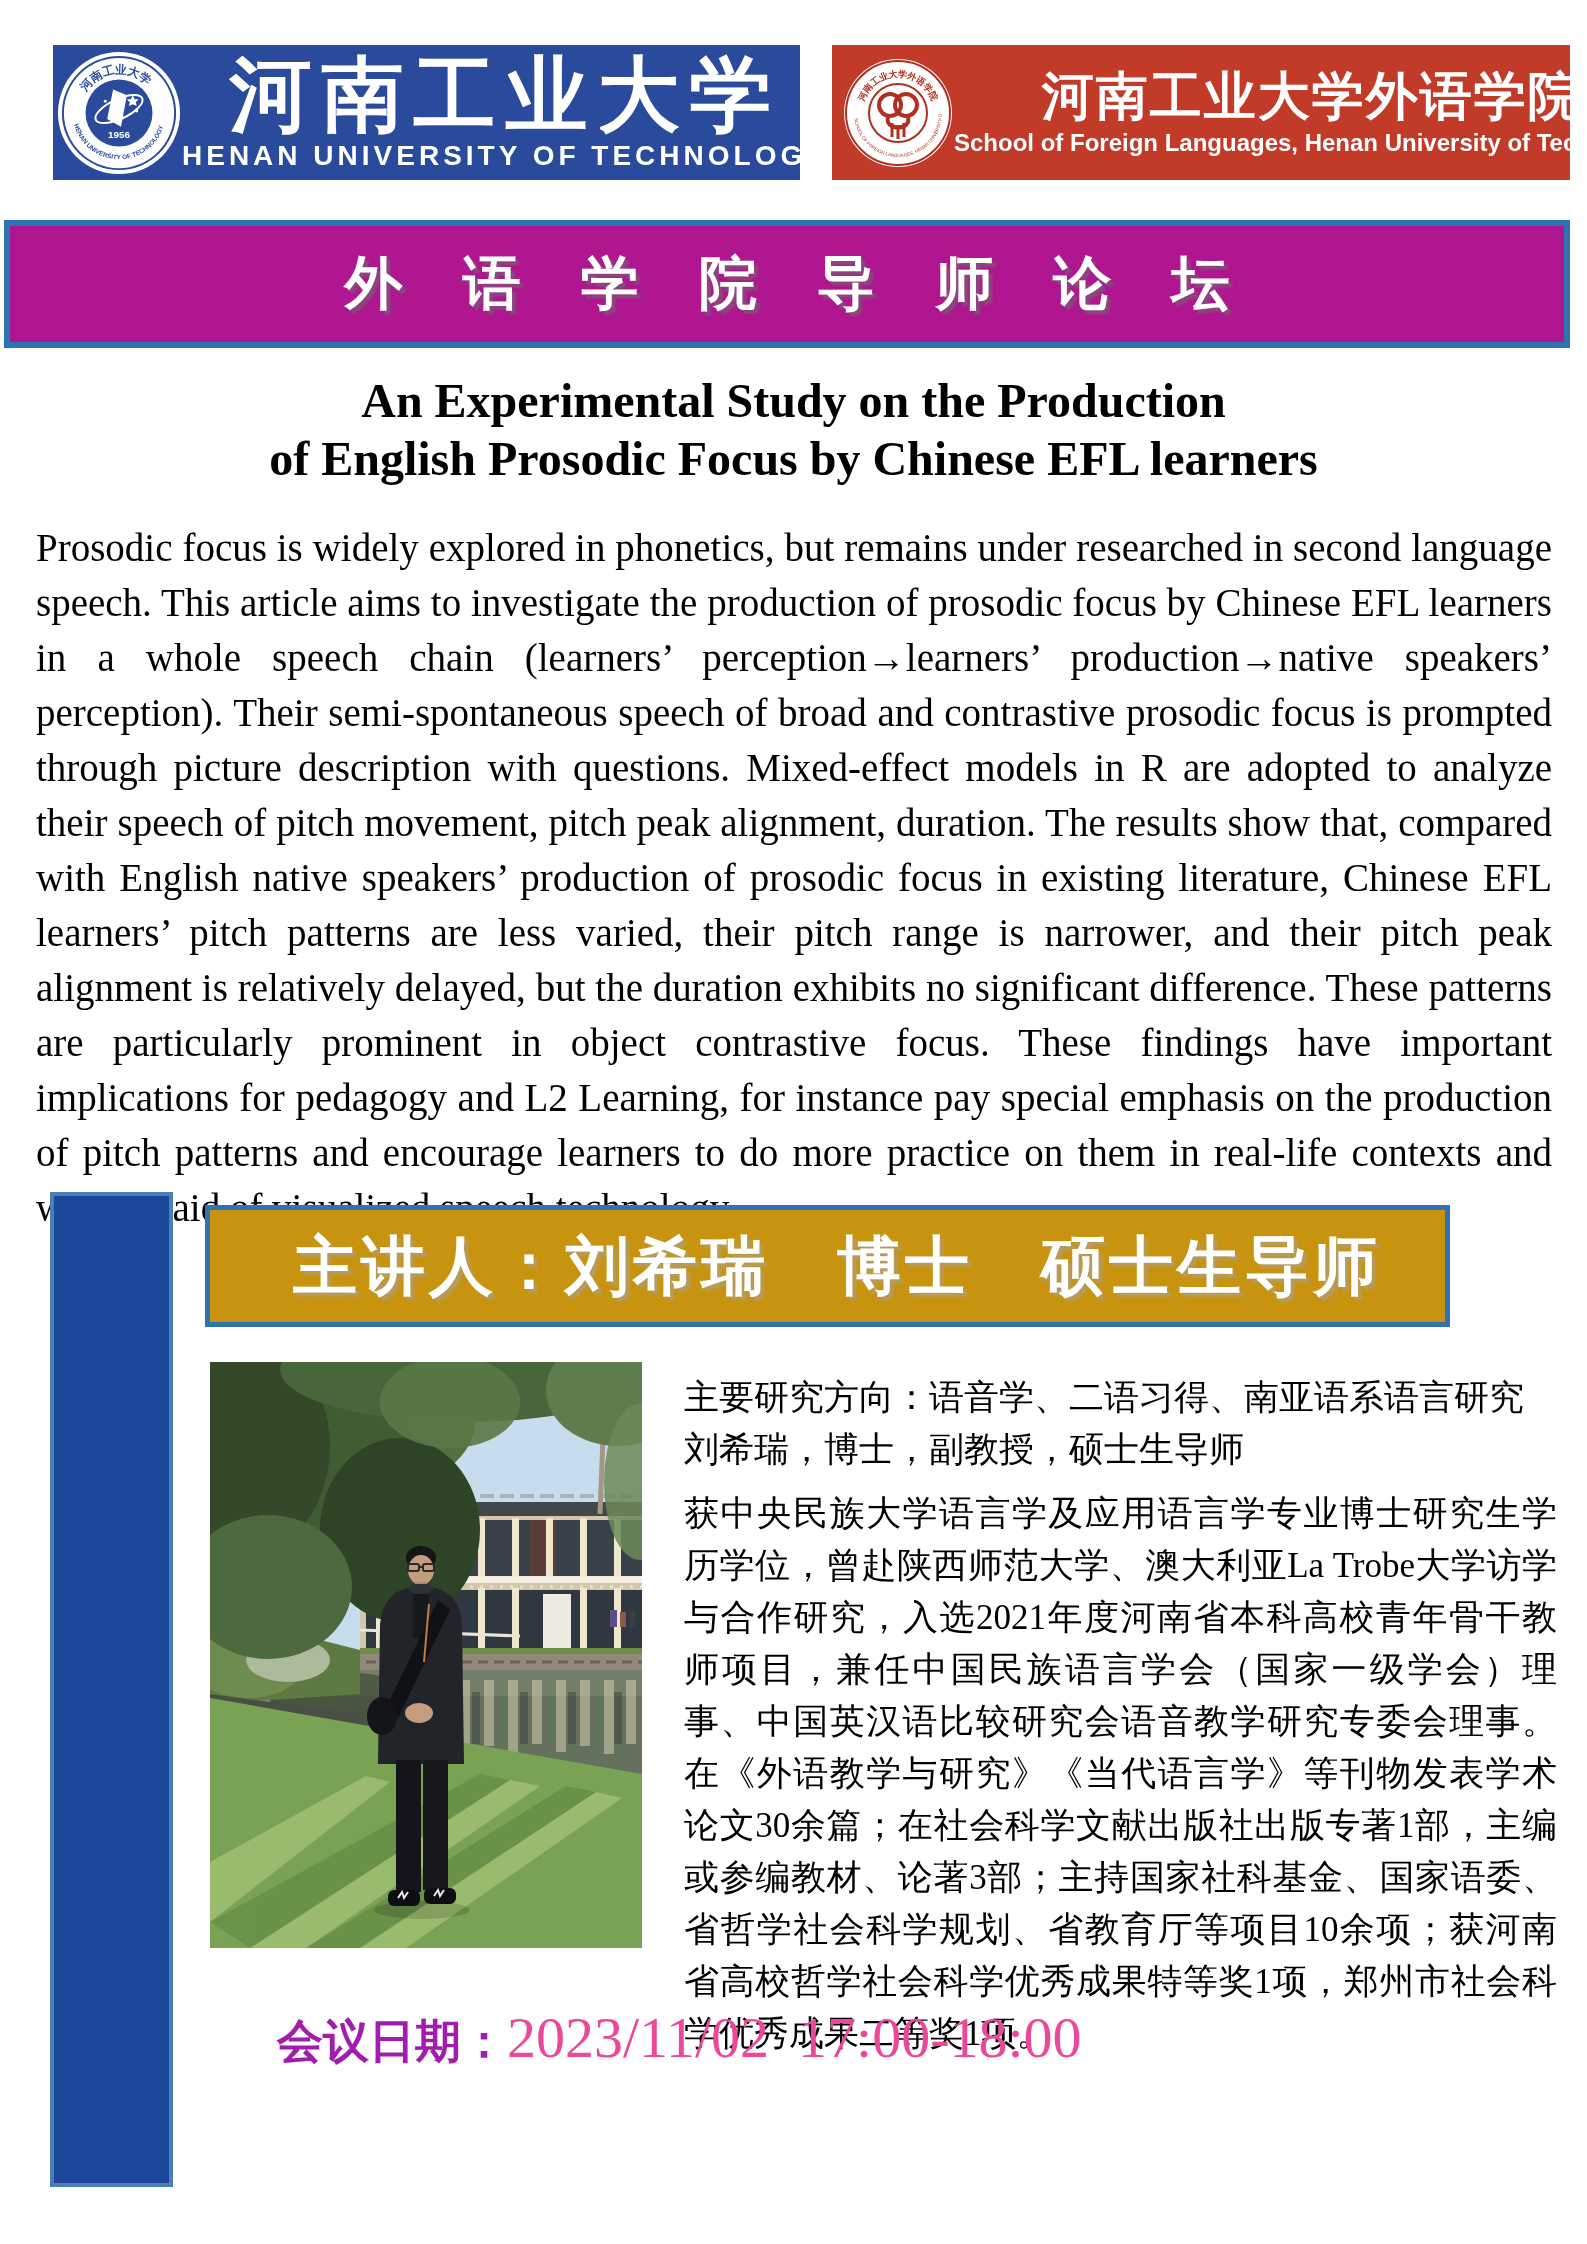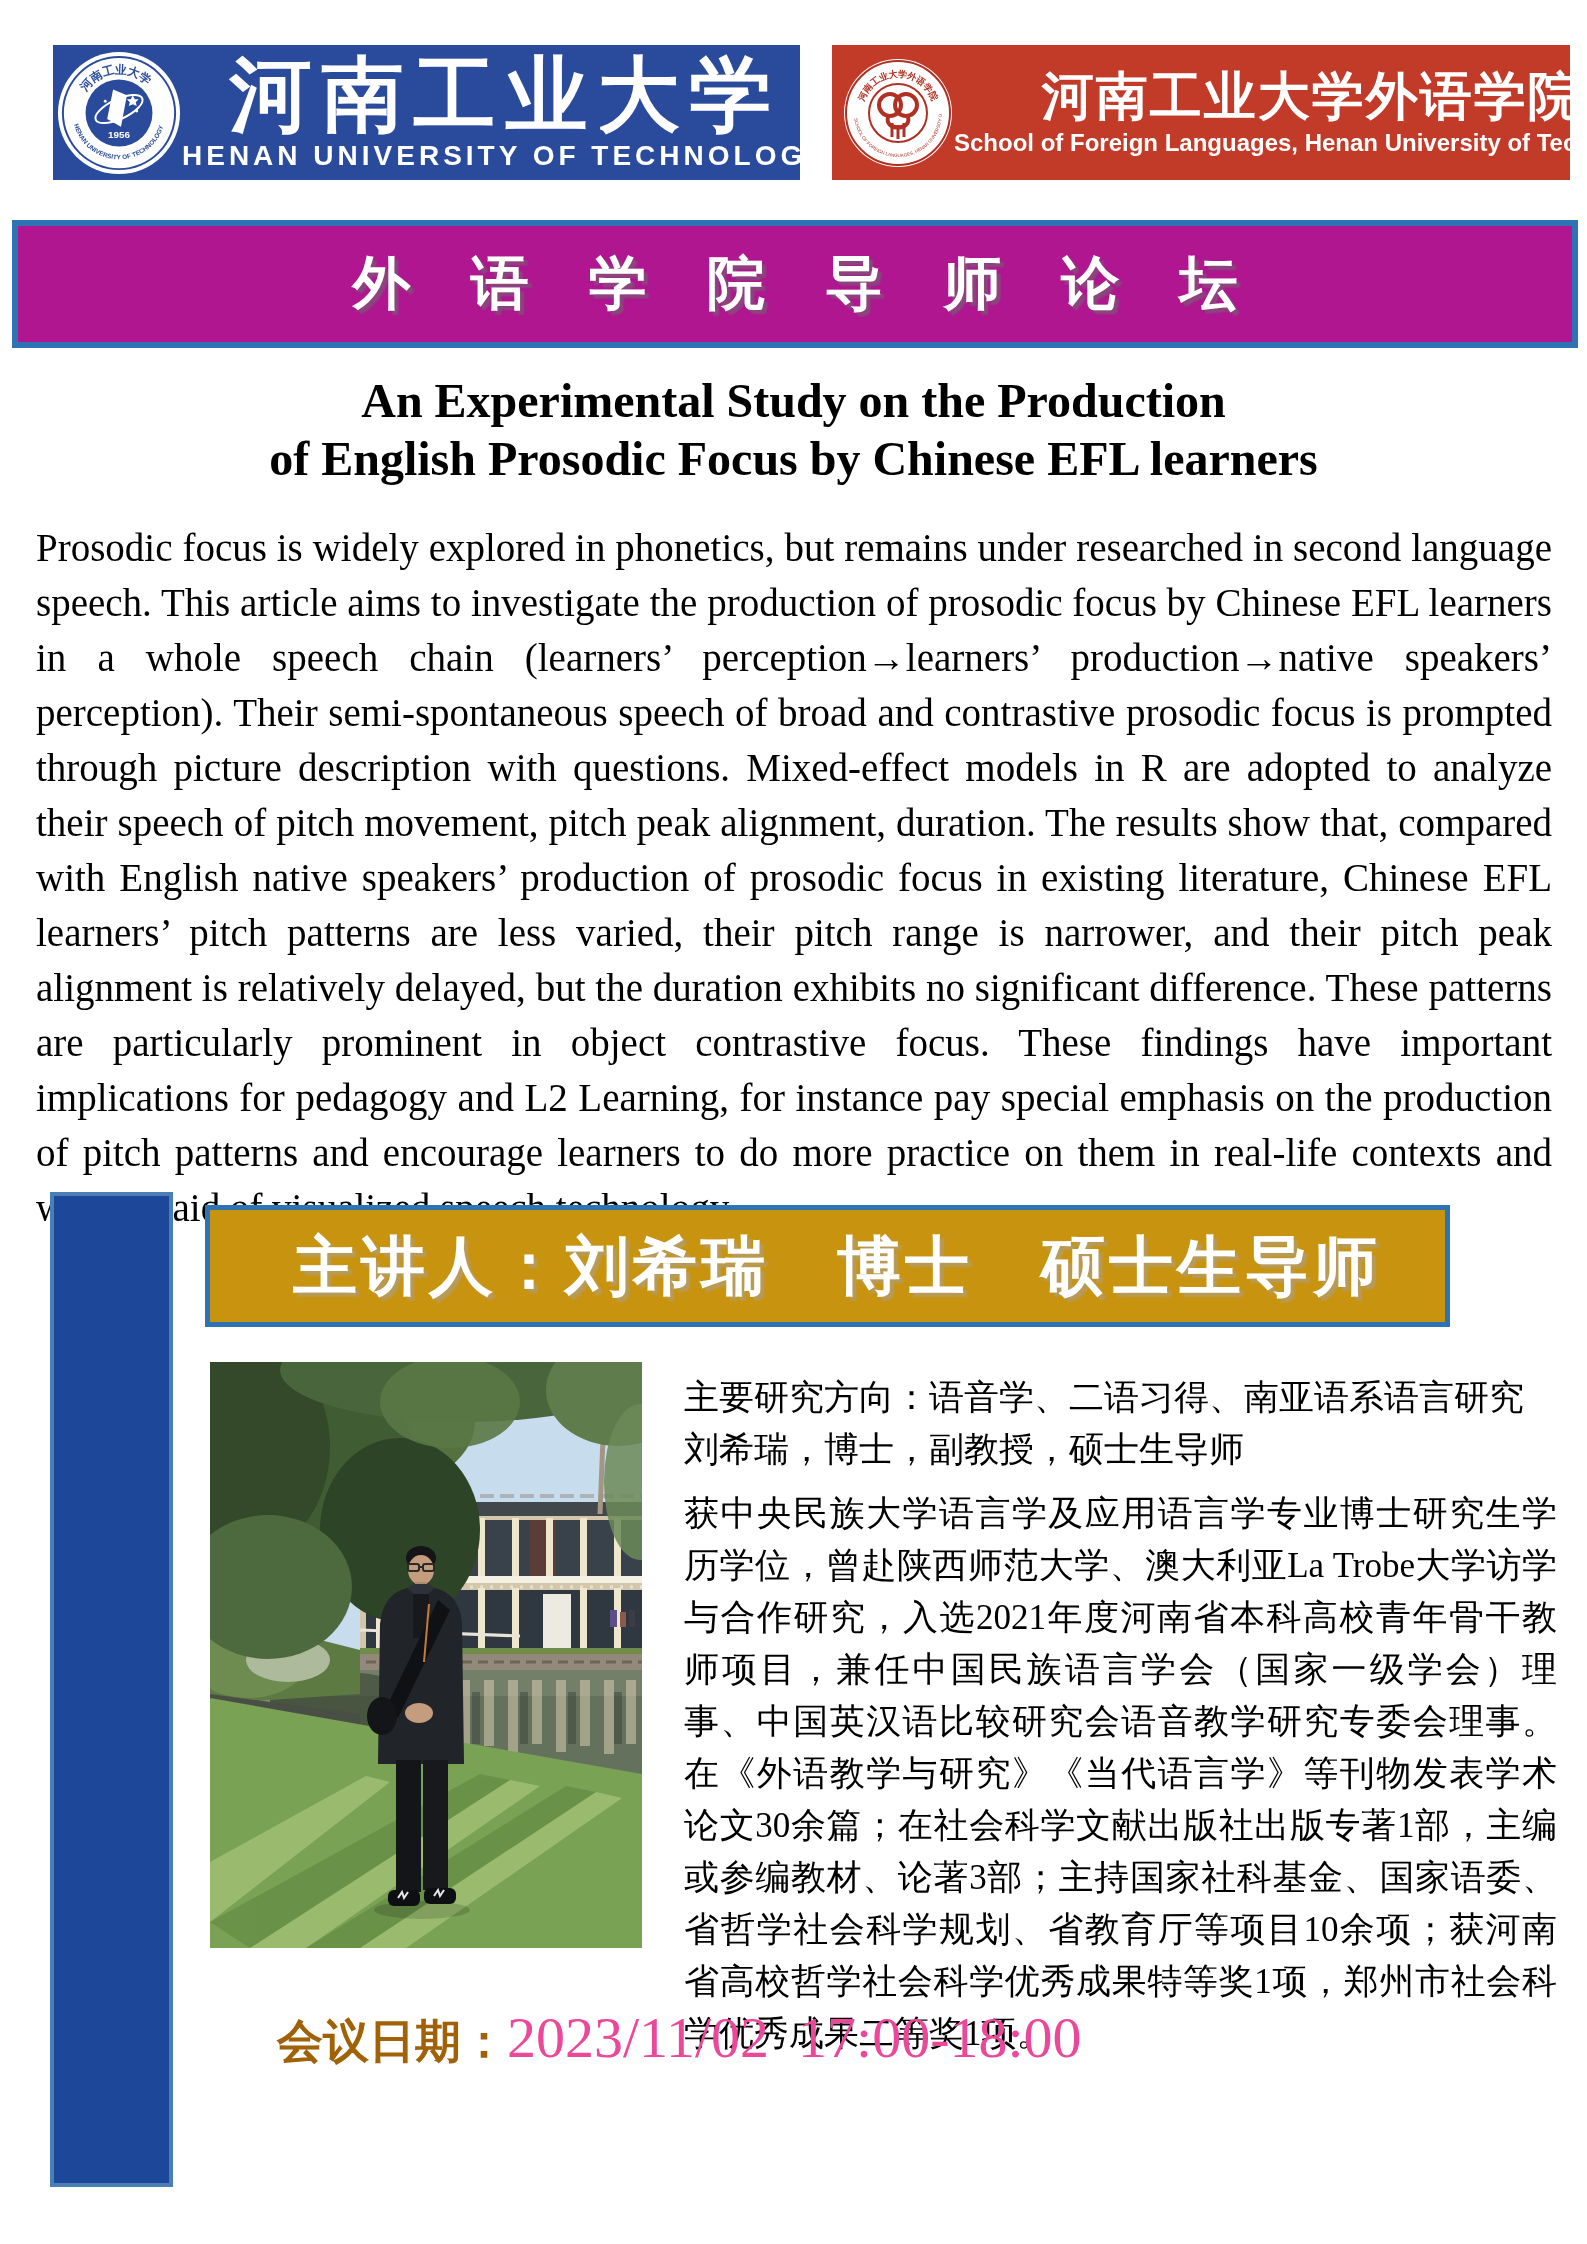--- a/index.html
+++ b/index.html
@@ -19,21 +19,21 @@
   .logo-sfl{position:absolute;left:832px;top:45px;width:738px;height:135px;background:#C23A28;
             display:flex;align-items:center;}
   .logo-sfl .seal{width:112px;height:112px;margin-left:10px;flex:0 0 auto;}
   .sfl-text{flex:1;height:100%;display:flex;flex-direction:column;align-items:center;justify-content:center;color:#fff;}
   .sfl-cn{font-weight:bold;font-size:52px;line-height:56px;letter-spacing:2px;white-space:nowrap;
           font-family:"Liberation Serif", serif;}
   .sfl-en{font-weight:bold;font-size:24px;white-space:nowrap;margin-top:4px;letter-spacing:0;
           font-family:"Liberation Sans", sans-serif;}
 
   
-  .forum-banner{position:absolute;left:12px;top:220px;width:1554px;height:116px;background:#AF1690;
+  .forum-banner{position:absolute;left:4px;top:220px;width:1554px;height:116px;background:#AF1690;
                 border:6px solid #2E74B5;display:flex;align-items:center;justify-content:center;}
   .forum-banner-text{color:#fff;font-weight:bold;font-size:58px;letter-spacing:22px;text-indent:22px;
                      font-family:"Liberation Sans", sans-serif;white-space:nowrap;
                      text-shadow:4px 4px 2px rgba(110,110,110,.55);}
 
   
   .talk-title{position:absolute;left:0;top:372px;width:1587px;text-align:center;color:#000;
               font-weight:bold;font-size:48px;line-height:58px;font-family:"Liberation Serif", serif;}
   .abstract{position:absolute;left:36px;top:520px;width:1516px;color:#000;
             font-size:39px;line-height:55px;text-align:justify;font-family:"Liberation Serif", serif;}
@@ -56,21 +56,21 @@
   
   .bio{position:absolute;left:684px;top:1372px;width:873px;color:#000;
        font-size:35px;line-height:52px;font-family:"Liberation Serif", serif;}
   .bio p{margin:0;}
   .bio .wrap{text-align:justify;margin-top:12px;}
 
   
   .meeting-line{position:absolute;left:277px;white-space:nowrap;}
   .meeting-line.l1{top:2004px;}
   .meeting-line.l2{top:2098px;}
-  .m-label{font-family:"Liberation Sans", sans-serif;font-weight:bold;font-size:46px;color:#a16207;}
+  .m-label{font-family:"Liberation Sans", sans-serif;font-weight:bold;font-size:46px;color:#a21caf;}
   .m-value{font-family:"Liberation Serif", serif;font-size:58px;color:#ec4899;white-space:pre;}
   .m-gap{display:inline-block;width:58px;}
 </style>
 </head>
 <body>
 
 <div class="poster">
 
   <div class="logo-hut">
     <svg class="seal" viewBox="0 0 128 128">

